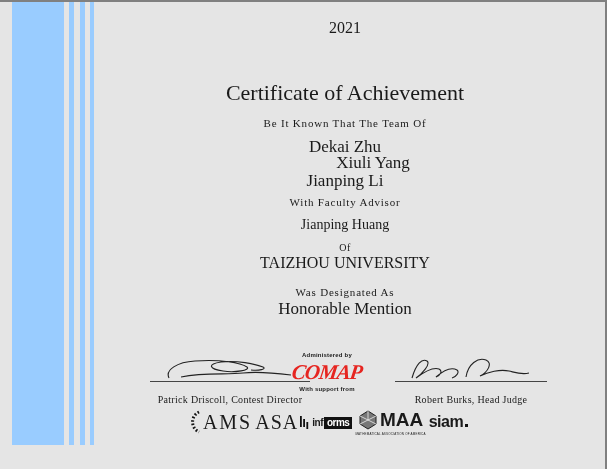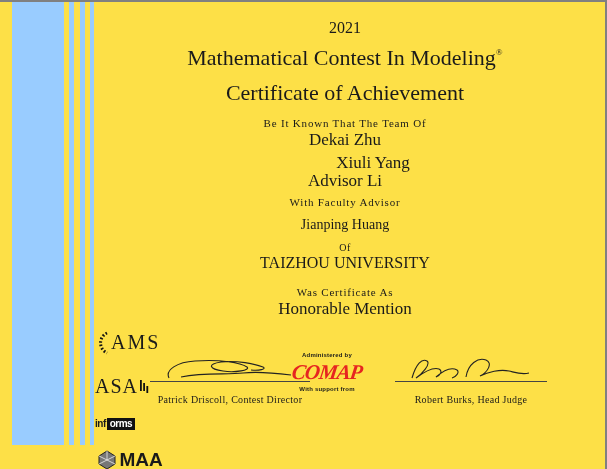--- a/index.html
+++ b/index.html
@@ -1,36 +1,36 @@
 <!DOCTYPE html>
 <html><head>
 <meta charset="utf-8">
 <style>
   * { margin:0; padding:0; box-sizing:border-box; }
   body { width:607px; height:469px; background:#fff; font-family:"Liberation Serif", serif; color:#1a1a1a; }
-  .page { position:relative; width:607px; height:469px; background:#fde047; border-top:2px solid #808080; border-right:2px solid #808080; overflow:hidden; }
+  .page { position:relative; width:607px; height:469px; background:#e5e5e5; border-top:2px solid #808080; border-right:2px solid #808080; overflow:hidden; }
 
   
   .stripe { position:absolute; top:0; height:443px; background:#99CCFF; }
   .stripe-wide { left:12px; width:52px; }
   .stripe-1 { left:69px; width:5px; }
   .stripe-2 { left:80px; width:5px; }
   .stripe-3 { left:90px; width:4px; }
 
   
   .content { position:absolute; left:95px; top:0; width:500px; height:469px; text-align:center; }
   .line { position:absolute; left:0; width:100%; text-align:center; }
 
   .year        { top:17px;  font-size:16px; }
   .title       { top:43px;  font-size:22px; }
   .title .reg  { font-size:9px; vertical-align:10px; }
   .subtitle    { top:78px;  font-size:22px; }
   .small-label { font-size:11px; letter-spacing:0.8px; }
   .team-intro  { top:115px; }
-  .member-1    { top:128px; font-size:17px; }
+  .member-1    { top:135px; font-size:17px; }
   .member-2    { top:151px; font-size:17px;margin-left:28px; }
   .member-3    { top:169px; font-size:17px; }
   .advisor-intro { top:194px; }
   .advisor     { top:215px; font-size:14px; }
   .of-label    { top:240px; font-size:10px; letter-spacing:0.5px; }
   .institution { top:252px; font-size:16px; }
   .designation-intro { top:284px; }
   .designation { top:297px; font-size:17px; }
 
   
@@ -41,21 +41,21 @@
   .sig-caption { font-size:10px; margin-top:12px; letter-spacing:0.3px; }
   .sig-svg { display:block; margin:0 auto; }
 
   .sig-center { left:287px; top:350px; width:80px; text-align:center; }
   .tiny-bold { font-family:"Liberation Sans", sans-serif; font-size:6px; font-weight:bold; letter-spacing:0.2px; }
   .comap { font-style:italic; font-weight:bold; font-size:21px; letter-spacing:-1px;
            color:#E62520; transform:skewX(-8deg); display:inline-block; line-height:1.2; margin:2px 0 1px 0; }
 
   
   .logo-row { position:absolute; left:95px; top:403px; width:465px; height:34px;
-              display:flex; align-items:flex-start; justify-content:center; gap:20px;flex-direction:column; }
+              display:flex; align-items:center; justify-content:center; gap:3px; }
   .logo { display:flex; align-items:center; gap:2px; }
   .ams-text { font-size:20px; letter-spacing:2px; }
   .asa-text { font-size:20px; letter-spacing:1px; }
   .informs { font-family:"Liberation Sans", sans-serif; font-weight:bold; font-size:10px; letter-spacing:-0.5px; }
   .informs .boxed { background:#111; color:#fff; padding:0 3px 1px 3px; margin-left:1px; }
   .maa-group { display:flex; flex-direction:column; align-items:center; }
   .maa-main { display:flex; align-items:center; gap:2px; }
   .maa-text { font-family:"Liberation Sans", sans-serif; font-weight:bold; font-size:19px; letter-spacing:0; }
   .maa-caption { font-family:"Liberation Sans", sans-serif; font-size:3px; letter-spacing:0.2px; margin-top:1px; white-space:nowrap; }
   .siam { font-family:"Liberation Sans", sans-serif; font-weight:bold; font-size:16px; letter-spacing:-0.5px; display:flex; align-items:flex-end; }
@@ -66,37 +66,34 @@
 
 <div class="page">
 
   <div class="stripe stripe-wide"></div>
   <div class="stripe stripe-1"></div>
   <div class="stripe stripe-2"></div>
   <div class="stripe stripe-3"></div>
 
   <div class="content">
     <div class="line year">2021</div>
-    <div class="line title">
-      <span>Mathematical Contest In Modeling</span><sup class="reg">®</sup>
-    </div>
     <div class="line subtitle">Certificate of Achievement</div>
 
     <div class="line small-label team-intro">Be It Known That The Team Of</div>
     <div class="line member-1">Dekai Zhu</div>
     <div class="line member-2">Xiuli Yang</div>
-    <div class="line member-3">Advisor Li</div>
+    <div class="line member-3">Jianping Li</div>
 
     <div class="line small-label advisor-intro">With Faculty Advisor</div>
     <div class="line advisor">Jianping Huang</div>
 
     <div class="line of-label">Of</div>
     <div class="line institution">TAIZHOU UNIVERSITY</div>
 
-    <div class="line small-label designation-intro">Was Certificate As</div>
+    <div class="line small-label designation-intro">Was Designated As</div>
     <div class="line designation">Honorable Mention</div>
   </div>
 
   <div class="sig-block sig-left">
     <svg class="sig-svg" width="135" height="30" viewBox="0 0 135 30">
       <path d="M6,24 C2,16 14,8 32,7 C58,5 78,9 84,13 C88,16 72,19 60,17 C46,15 44,10 58,8 C74,6 92,10 100,13 C104,15 96,17 88,16 M18,23 C42,18 64,21 80,19 C96,17 112,19 128,21" stroke="#222" fill="none" stroke-width="1.1"></path>
     </svg>
     <div class="sig-line"></div>
     <div class="sig-caption">Patrick Driscoll, Contest Director</div>
   </div>

